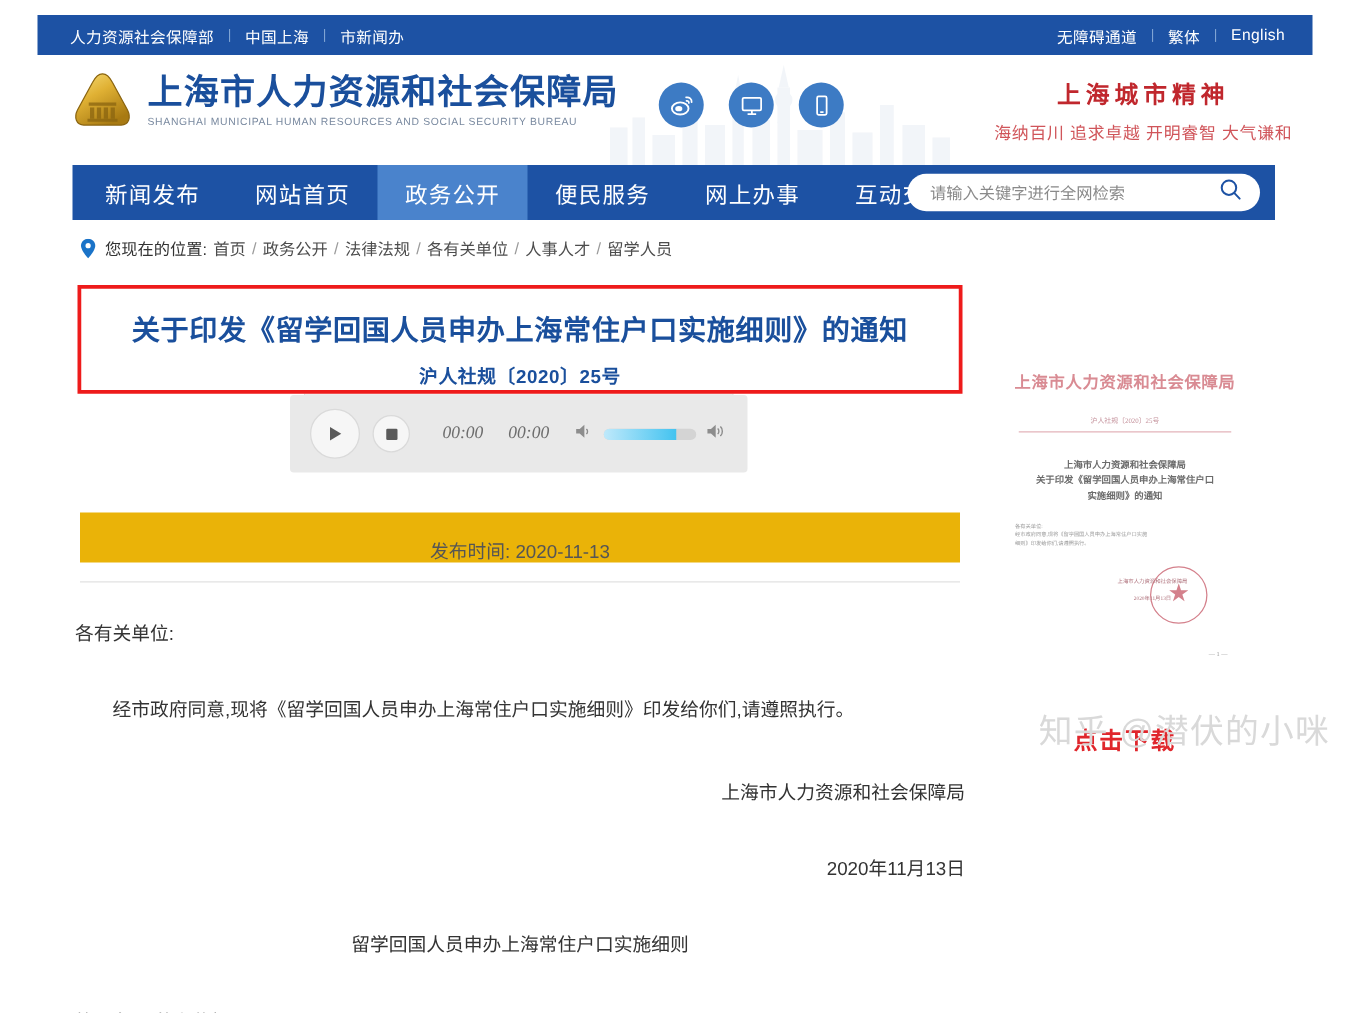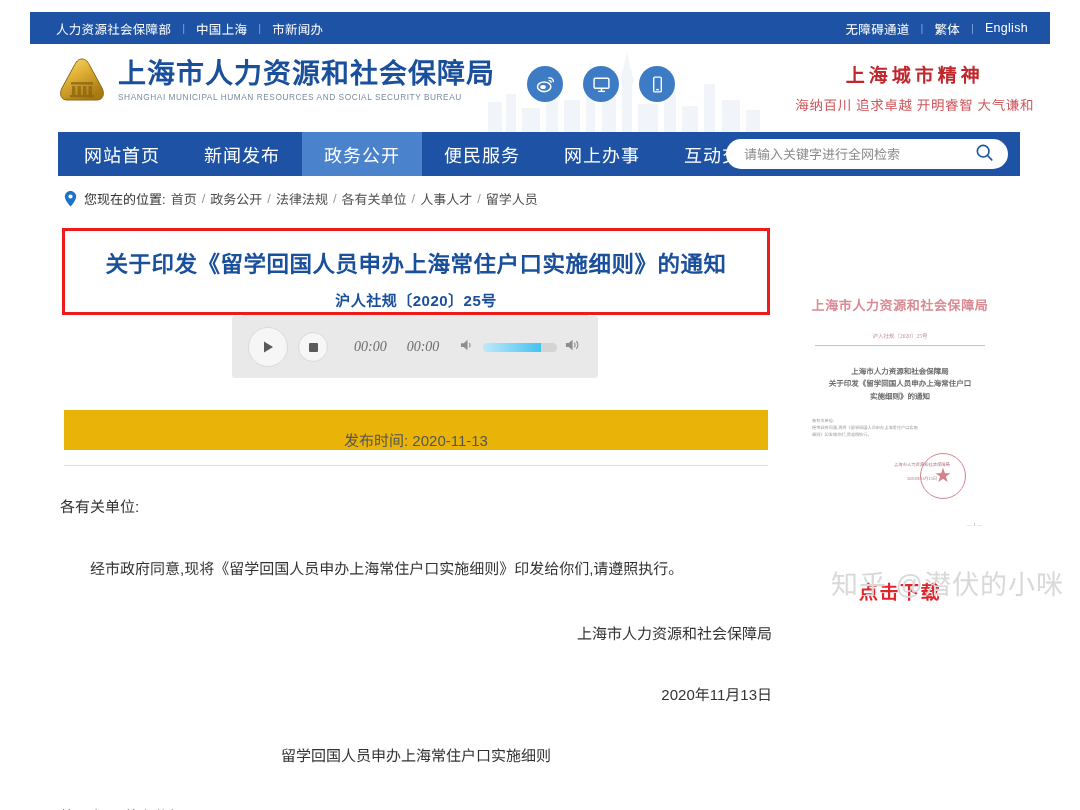--- a/index.html
+++ b/index.html
@@ -289,22 +289,22 @@
       </div>
     </div>
 
     <div class="spirit">
       <div class="spirit-title">上海城市精神</div>
       <div class="spirit-sub">海纳百川 追求卓越 开明睿智 大气谦和</div>
     </div>
   </div>
 
   <div class="nav">
+    <a class="nav-item">新闻发布</a>
     <a class="nav-item">网站首页</a>
-    <a class="nav-item">新闻发布</a>
     <a class="nav-item active">政务公开</a>
     <a class="nav-item">便民服务</a>
     <a class="nav-item">网上办事</a>
     <a class="nav-item">互动交流</a>
 
     <div class="search-box">
       <input type="text" placeholder="请输入关键字进行全网检索" style="">
       <span>
         <svg width="19" height="19" viewBox="0 0 20 20" fill="none" stroke="#1d52a4" stroke-width="1.7">
           <circle cx="8.6" cy="8.6" r="6.1"></circle>

